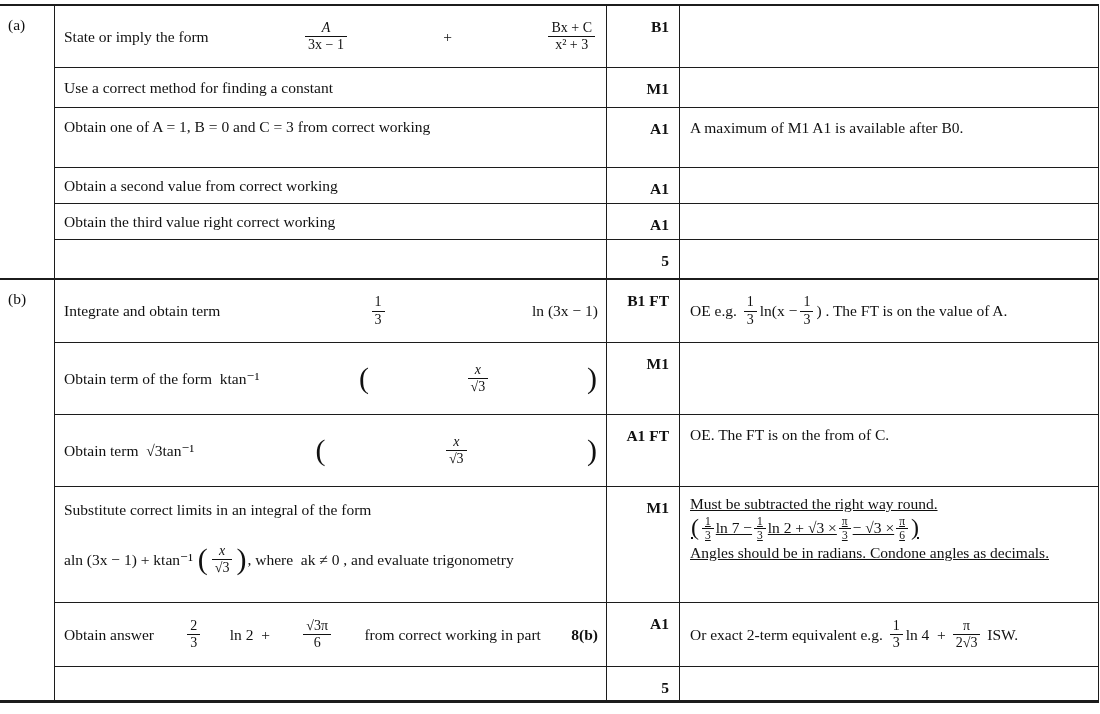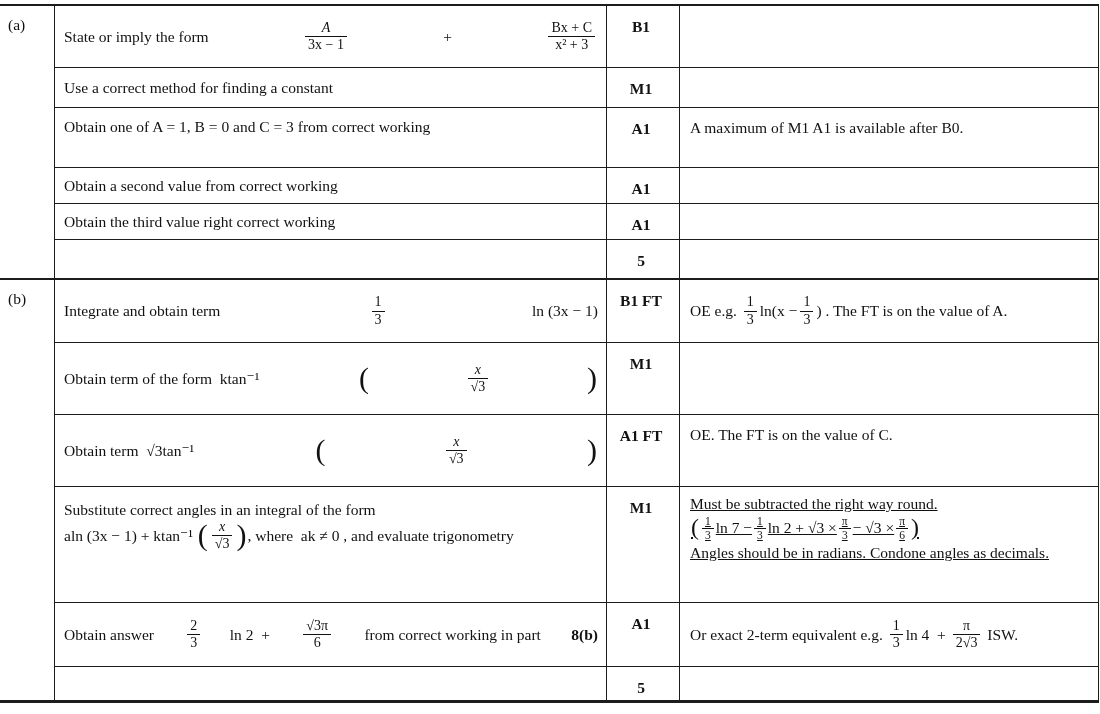--- a/index.html
+++ b/index.html
@@ -14,21 +14,21 @@
               box-sizing:border-box;padding:10px 0 0 8px;font-size:15.5px;}
   .rows{flex:1;display:flex;flex-direction:column;}
   .row{display:grid;grid-template-columns:551px 74px 1fr;box-sizing:border-box;}
   .row + .row{border-top:1.5px solid #1c1c1c;}
   .cell{box-sizing:border-box;}
   .desc{padding:4px 8px 4px 9px;font-size:15.5px;display:flex;align-items:center;
         flex-wrap:wrap;justify-content:space-between;}
   .desc.vtop{align-items:flex-start;padding-top:10px;}
   .desc.block{display:block;}
   .mark-cell{border-left:1.5px solid #1c1c1c;border-right:1.5px solid #1c1c1c;
-             text-align:center;padding:12px 10px 0 6px;font-weight:bold;
+             text-align:right;padding:12px 10px 0 6px;font-weight:bold;
              font-size:15.5px;white-space:nowrap;}
   .guide{padding:4px 8px 4px 10px;font-size:15.5px;display:flex;align-items:center;
          flex-wrap:wrap;}
   .guide.vtop{align-items:flex-start;padding-top:11px;}
   .guide.block{display:block;padding-top:8px;text-decoration:underline;}
   .line{display:flex;align-items:center;flex-wrap:wrap;}
   
   .fr{display:inline-flex;flex-direction:column;text-align:center;
       vertical-align:middle;margin:0 3px;font-size:14px;line-height:1.15;}
   .fr .nu{border-bottom:1px solid #111;padding:0 3px;display:block;}
@@ -147,29 +147,29 @@
         <div class="cell desc">
           <span class="sp">Obtain term  √3tan⁻¹ </span>
           <span class="bp">(</span>
           <span class="fr">
             <span class="nu it">x</span>
             <span class="de">√3</span>
           </span>
           <span class="bp">)</span>
         </div>
         <div class="cell mark-cell">A1 FT</div>
-        <div class="cell guide vtop">OE. The FT is on the value of C.</div>
+        <div class="cell guide vtop">OE. The FT is on the from of C.</div>
       </div>
 
       <div class="row" style="height:116px">
         <div class="cell desc vtop block">
           <div class="line" style="margin-top:4px">
-            <span>Substitute correct angles in an integral of the form</span>
-          </div>
-          <div class="line" style="margin-top:0">
+            <span>Substitute correct limits in an integral of the form</span>
+          </div>
+          <div class="line" style="margin-top:24px">
             <span class="sp">aln (3x − 1) + ktan⁻¹ </span>
             <span class="bp">(</span>
             <span class="fr">
               <span class="nu it">x</span>
               <span class="de">√3</span>
             </span>
             <span class="bp">)</span>
             <span class="sp">, where  ak ≠ 0 , and evaluate trigonometry</span>
           </div>
         </div>

